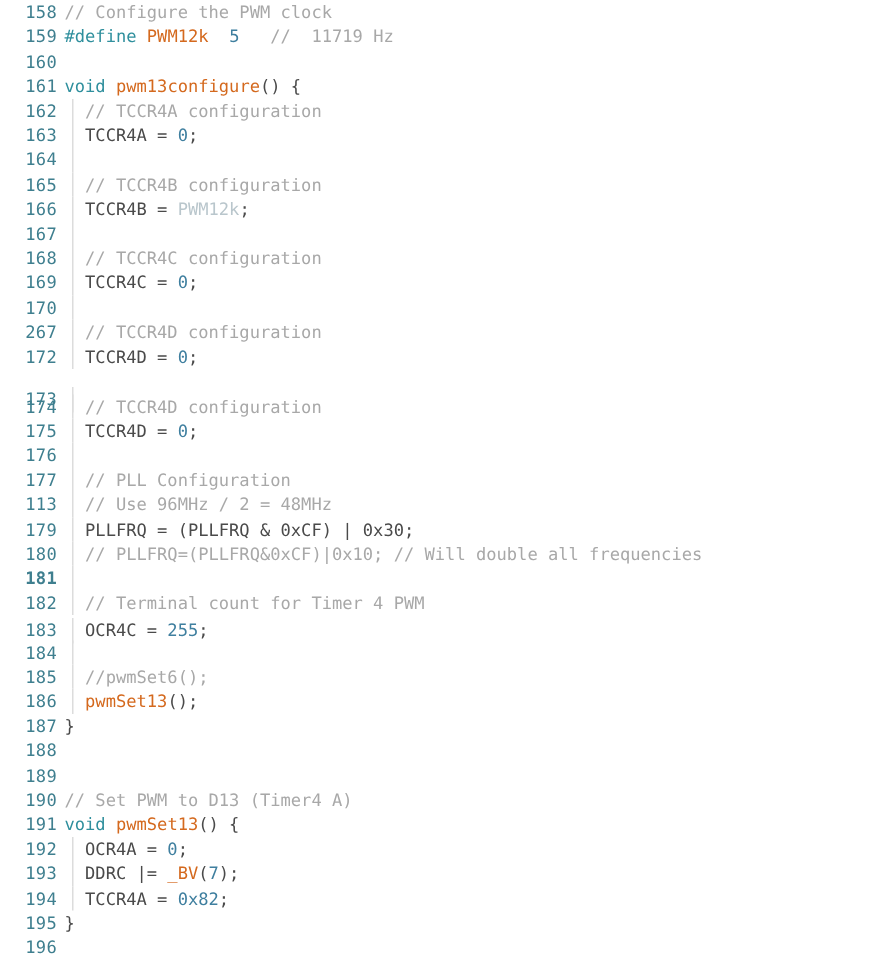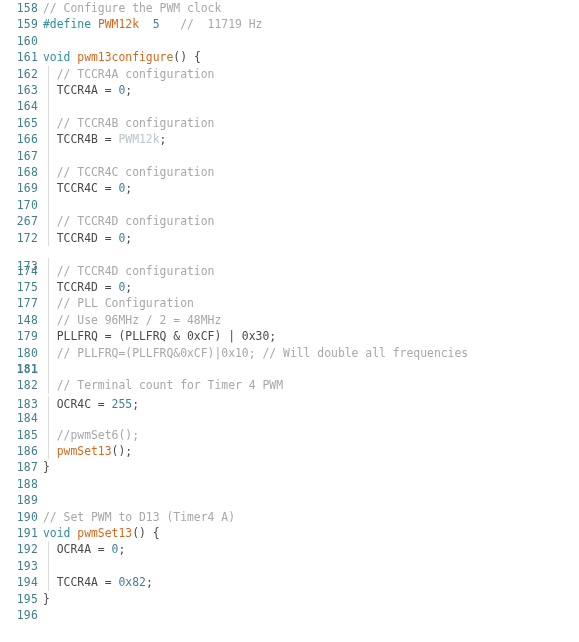--- a/index.html
+++ b/index.html
@@ -74,33 +74,34 @@
     <div class="code-line" style="top: 0px;"><span class="ln">166</span><div class="guide" style="top: 0px; height: 16.41px;"></div><span class="ltext"><span class="t-pln">  TCCR4B = </span><span class="t-dim">PWM12k</span><span class="t-pln">;</span></span></div>
     <div class="code-line" style="top: 0px;"><span class="ln">167</span><div class="guide" style="top: 0px; height: 16.41px;"></div><span class="ltext"></span></div>
     <div class="code-line" style="top: 0px;"><span class="ln">168</span><div class="guide" style="top: 0px; height: 16.41px;"></div><span class="ltext"><span class="t-com">  // TCCR4C configuration</span></span></div>
     <div class="code-line" style="top: 0px;"><span class="ln">169</span><div class="guide" style="top: 0px; height: 16.41px;"></div><span class="ltext"><span class="t-pln">  TCCR4C = </span><span class="t-num">0</span><span class="t-pln">;</span></span></div>
     <div class="code-line" style="top: 0px;"><span class="ln">170</span><div class="guide" style="top: 0px; height: 16.41px;"></div><span class="ltext"></span></div>
     <div class="code-line" style="top: 0px;"><span class="ln">267</span><div class="guide" style="top: 0px; height: 16.41px;"></div><span class="ltext"><span class="t-com">  // TCCR4D configuration</span></span></div>
     <div class="code-line" style="top: 0px;"><span class="ln">172</span><div class="guide" style="top: 0px; height: 16.41px;"></div><span class="ltext"><span class="t-pln">  TCCR4D = </span><span class="t-num">0</span><span class="t-pln">;</span></span></div>
     <div class="code-line" style="top: 12px;"><span class="ln">173</span><div class="guide" style="top: 0px; height: 16.41px;"></div><span class="ltext"></span></div>
     <div class="code-line" style="top: 0px;"><span class="ln">174</span><div class="guide" style="top: 0px; height: 16.41px;"></div><span class="ltext"><span class="t-com">  // TCCR4D configuration</span></span></div>
     <div class="code-line" style="top: 0px;"><span class="ln">175</span><div class="guide" style="top: 0px; height: 16.41px;"></div><span class="ltext"><span class="t-pln">  TCCR4D = </span><span class="t-num">0</span><span class="t-pln">;</span></span></div>
+    <div class="code-line" style="top: 0px;"><span class="ln">176</span><div class="guide" style="top: 0px; height: 16.41px;"></div><span class="ltext"></span></div>
     <div class="code-line" style="top: 0px;"><span class="ln">177</span><div class="guide" style="top: 0px; height: 16.41px;"></div><span class="ltext"><span class="t-com">  // PLL Configuration</span></span></div>
-    <div class="code-line" style="top: 0px;"><span class="ln">148</span><div class="guide" style="top: 0px; height: 16.41px;"></div><span class="ltext"><span class="t-com">  // Use 96MHz / 2 = 48MHz</span></span></div>
+    <div class="code-line" style="top: 0px;"><span class="ln">113</span><div class="guide" style="top: 0px; height: 16.41px;"></div><span class="ltext"><span class="t-com">  // Use 96MHz / 2 = 48MHz</span></span></div>
     <div class="code-line" style="top: 0px;"><span class="ln">179</span><div class="guide" style="top: 0px; height: 16.41px;"></div><span class="ltext"><span class="t-pln">  PLLFRQ = (PLLFRQ &amp; 0xCF) | 0x30;</span></span></div>
     <div class="code-line" style="top: 0px;"><span class="ln">180</span><div class="guide" style="top: 0px; height: 16.41px;"></div><span class="ltext"><span class="t-com">  // PLLFRQ=(PLLFRQ&amp;0xCF)|0x10; // Will double all frequencies</span></span></div>
     <div class="code-line" style="top: 0px; font-weight: bold;"><span class="ln">181</span><div class="guide" style="top: 0px; height: 16.41px;"></div><span class="ltext"></span></div>
     <div class="code-line" style="top: 0px;"><span class="ln">182</span><div class="guide" style="top: 0px; height: 16.41px;"></div><span class="ltext"><span class="t-com">  // Terminal count for Timer 4 PWM</span></span></div>
     <div class="code-line" style="top: 2px;"><span class="ln">183</span><div class="guide" style="top: 0px; height: 16.41px;"></div><span class="ltext"><span class="t-pln">  OCR4C = </span><span class="t-num">255</span><span class="t-pln">;</span></span></div>
     <div class="code-line" style="top: 0px;"><span class="ln">184</span><div class="guide" style="top: 0px; height: 16.41px;"></div><span class="ltext"></span></div>
     <div class="code-line" style="top: 0px;"><span class="ln">185</span><div class="guide" style="top: 0px; height: 16.41px;"></div><span class="ltext"><span class="t-com">  //pwmSet6();</span></span></div>
     <div class="code-line" style="top: 0px;"><span class="ln">186</span><div class="guide" style="top: 0px; height: 16.41px;"></div><span class="ltext"><span class="t-pln">  </span><span class="t-fn">pwmSet13</span><span class="t-pln">();</span></span></div>
     <div class="code-line" style="top: 0px;"><span class="ln">187</span><span class="ltext"><span class="t-pln">}</span></span></div>
     <div class="code-line" style="top: 0px;"><span class="ln">188</span><span class="ltext"></span></div>
     <div class="code-line" style="top: 0px;"><span class="ln">189</span><span class="ltext"></span></div>
     <div class="code-line" style="top: 0px;"><span class="ln">190</span><span class="ltext"><span class="t-com">// Set PWM to D13 (Timer4 A)</span></span></div>
     <div class="code-line" style="top: 0px;"><span class="ln">191</span><span class="ltext"><span class="t-kw">void</span><span class="t-pln"> </span><span class="t-fn">pwmSet13</span><span class="t-pln">() {</span></span></div>
     <div class="code-line" style="top: 0px;"><span class="ln">192</span><div class="guide" style="top: 0px; height: 16.41px;"></div><span class="ltext"><span class="t-pln">  OCR4A = </span><span class="t-num">0</span><span class="t-pln">;</span></span></div>
-    <div class="code-line" style="top: 0px;"><span class="ln">193</span><div class="guide" style="top: 0px; height: 16.41px;"></div></div>
+    <div class="code-line" style="top: 0px;"><span class="ln">193</span><div class="guide" style="top: 0px; height: 16.41px;"></div><span class="ltext"><span class="t-pln">  DDRC |= </span><span class="t-fn">_BV</span><span class="t-pln">(</span><span class="t-num">7</span><span class="t-pln">);</span></span></div>
     <div class="code-line" style="top: 0px;"><span class="ln">194</span><div class="guide" style="top: 0px; height: 16.41px;"></div><span class="ltext"><span class="t-pln">  TCCR4A = </span><span class="t-num">0x82</span><span class="t-pln">;</span></span></div>
     <div class="code-line" style="top: 0px;"><span class="ln">195</span><span class="ltext"><span class="t-pln">}</span></span></div>
     <div class="code-line" style="top: 0px;"><span class="ln">196</span><span class="ltext"></span></div>
   </div>
 
 </body></html>

